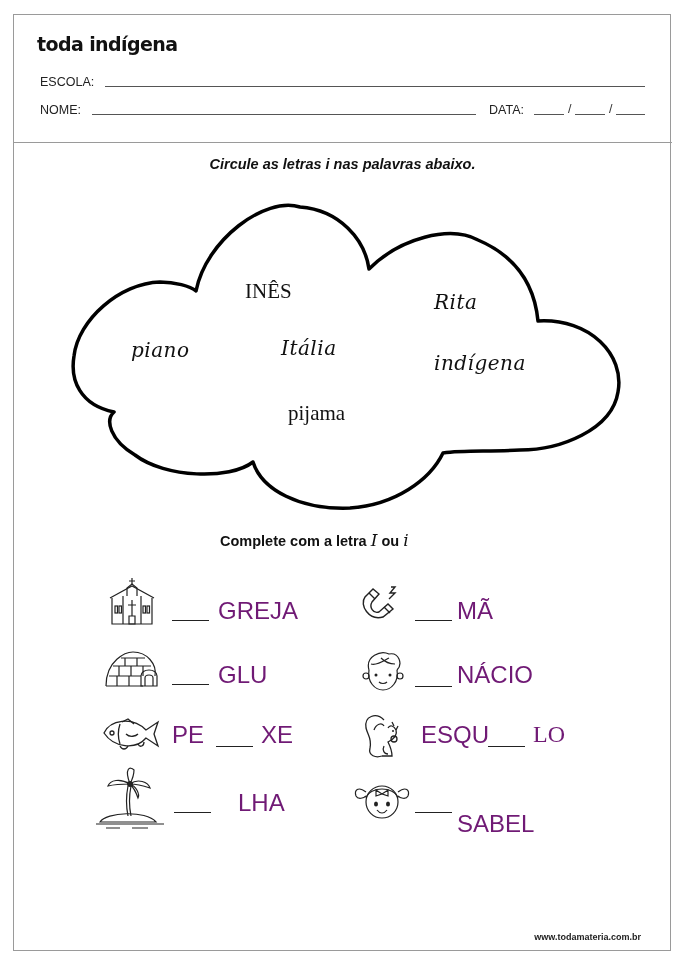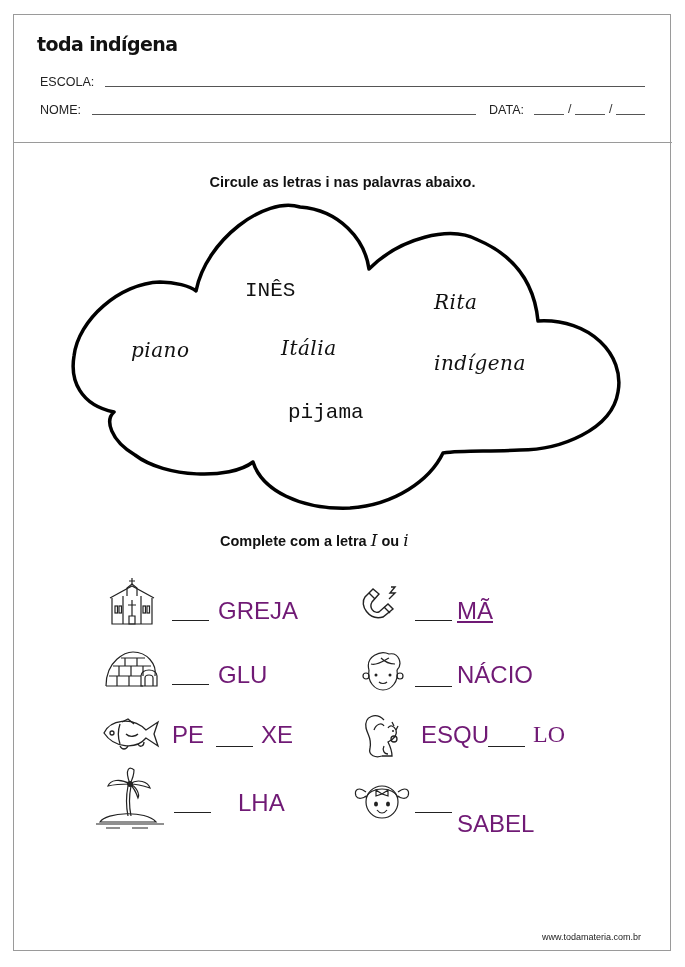--- a/index.html
+++ b/index.html
@@ -12,31 +12,31 @@
   .logo { position: absolute; left: 37px; top: 33px; font-size: 19px; font-weight: 700;
           letter-spacing: -0.6px; color: #111; font-family: "DejaVu Sans", sans-serif; }
   .field-label { position: absolute; font-size: 12.5px; color: #222; }
   .field-line { position: absolute; border-bottom: 1px solid #555; height: 0; }
   .date-sep { position: absolute; font-size: 12.5px; color: #333; }
 
   .section-title { position: absolute; left: 0; width: 685px; text-align: center;
                    font-weight: 700; font-size: 14.5px; color: #111; }
   .cloud { position: absolute; left: 0; top: 0; }
   .word { position: absolute; color: #111; white-space: nowrap; }
-  .print { font-family: Liberation Mono, monospace; font-size: 21px; }
+  .print { font-family: Liberation Serif, serif; font-size: 21px; }
   .cursive { font-family: "DejaVu Serif", serif; font-style: italic; font-size: 20px;
              letter-spacing: 0.5px; font-weight: 300; }
 
   .title2 { position: absolute; left: 220px; top: 530px; font-weight: 700; font-size: 14.5px; }
   .title2 .cur { font-family: "DejaVu Serif", serif; font-style: italic; font-weight: 400; font-size: 17px; }
   .ex-icon { position: absolute; }
   .ex-text { position: absolute; font-size: 24px; color: #701a75; white-space: nowrap; top: 0; }
   .blank { position: absolute; border-bottom: 1.5px solid #222; height: 0; }
 
-  .footer-url { position: absolute; right: 44px; top: 932px; font-size: 9px; font-weight: 400; color: #222; text-align: right; }
+  .footer-url { position: absolute; right: 44px; top: 932px; font-size: 9px; font-weight: 700; color: #222; text-align: right; }
 </style>
 </head>
 <body>
 
 <div class="sheet"></div>
 <div class="header-divider"></div>
 
 <div class="logo">toda indígena</div>
 
 <div class="field-label" style="left:40px; top:75px;">ESCOLA:</div>
@@ -45,21 +45,21 @@
 <div class="field-label" style="left:40px; top:103px;">NOME:</div>
 <div class="field-line" style="left:92px; top:114px; width:384px;"></div>
 
 <div class="field-label" style="left:489px; top:103px;">DATA:</div>
 <div class="field-line" style="left:534px; top:114px; width:30px;"></div>
 <div class="date-sep" style="left:568px; top:102px;">/</div>
 <div class="field-line" style="left:575px; top:114px; width:30px;"></div>
 <div class="date-sep" style="left:609px; top:102px;">/</div>
 <div class="field-line" style="left:616px; top:114px; width:29px;"></div>
 
-<div class="section-title" style="top:174px;">Circule as letras i nas palavras abaixo.</div>
+<div class="section-title" style="top:156px;font-style:italic;">Circule as letras i nas palavras abaixo.</div>
 
 <svg class="cloud" width="685" height="967">
   <path d="M196,291
            C206,240 265,196 300,207
            C340,210 365,240 369,269
            C400,238 450,225 478,240
            C520,258 535,290 538,321
            C590,318 625,355 618,392
            C612,430 560,450 520,450
            C490,452 465,450 443,453
@@ -105,21 +105,21 @@
 <div class="ex-text" style="left:218px; top:597px;">GREJA</div>
 
 <svg class="ex-icon" style="left:361px; top:583px;" width="44" height="40" viewBox="0 0 44 40">
   <g fill="none" stroke="#222" stroke-width="1.4">
     <path d="M12 6 L4 14 C-2 22 8 38 22 34 L32 26 L27 21 L18 29 C12 31 8 24 11 19 L18 11 Z"></path>
     <path d="M8 10 L14 16 M23 24 L29 30"></path>
     <path d="M30 4 L34 4 L29 10 L34 10 L28 16"></path>
   </g>
 </svg>
 <div class="blank" style="left:415px; top:620px; width:37px;"></div>
-<div class="ex-text" style="left:457px; top:597px;text-decoration:underline;">MÃ</div>
+<div class="ex-text" style="left:457px; top:597px;">MÃ</div>
 
 <svg class="ex-icon" style="left:103px; top:648px;" width="58" height="42" viewBox="0 0 58 42">
   <g fill="none" stroke="#222" stroke-width="1.2">
     <path d="M3 38 C3 12 23 4 30 4 C44 4 54 16 52 28"></path>
     <path d="M3 38 L40 38"></path>
     <path d="M38 38 L38 28 C38 20 54 20 54 28 L54 38 Z"></path>
     <path d="M42 38 L42 30 C42 26 50 26 50 30 L50 38"></path>
     <path d="M6 28 L38 28 M10 18 L48 18 M18 10 L42 10"></path>
     <path d="M14 38 L14 28 M26 38 L26 28 M16 28 L16 18 M28 28 L28 18 M22 18 L22 10 M34 18 L34 10 M40 28 L40 18"></path>
   </g>

